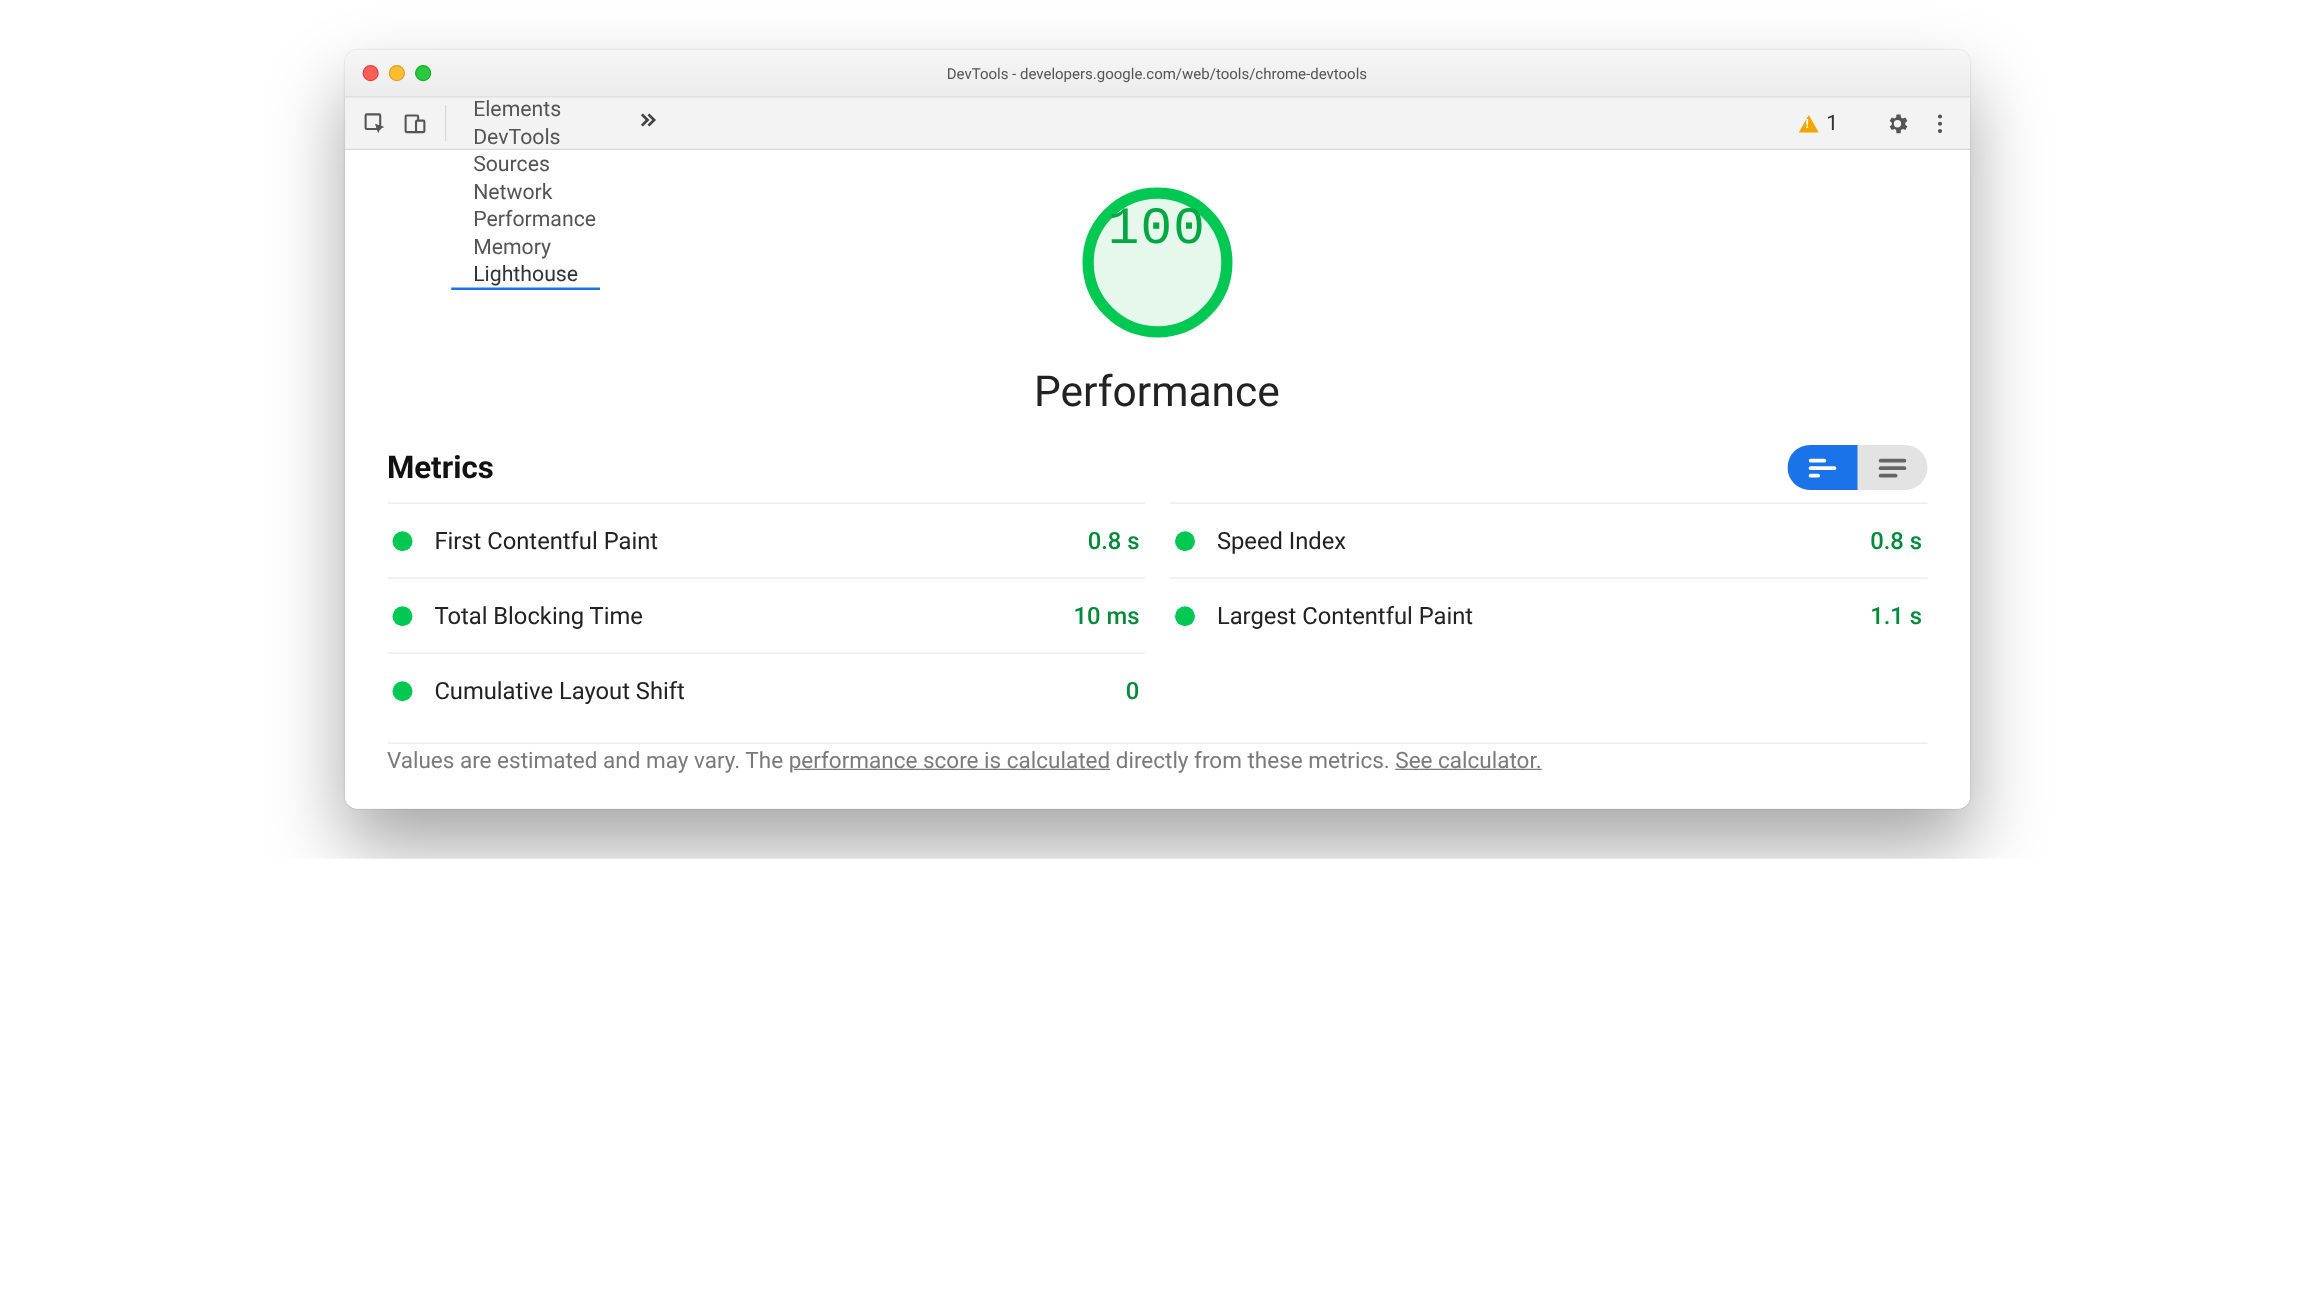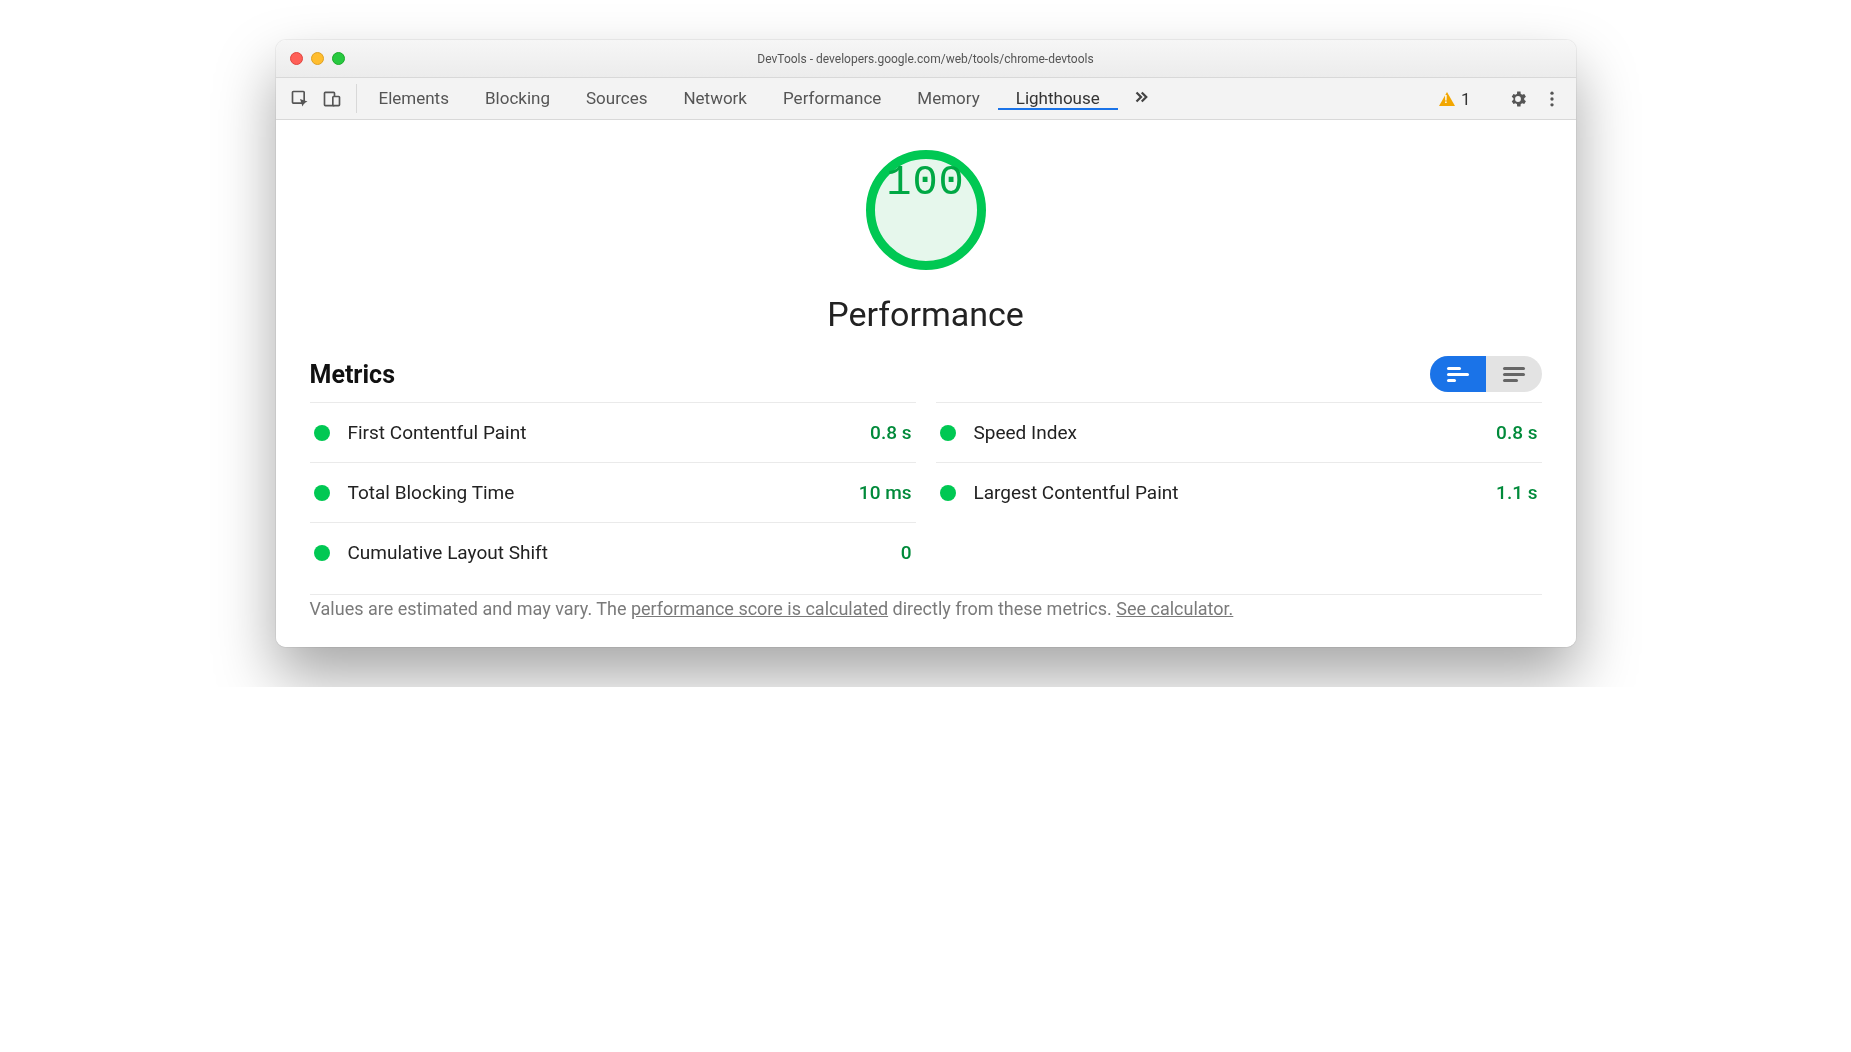--- a/index.html
+++ b/index.html
@@ -64,21 +64,22 @@
   }
   .ic {
     width: 20px; height: 20px; display: inline-flex; align-items: center; justify-content: center;
     color: #555;
   }
   .divider {
     width: 1px; background: #d8d8d8; margin: 6px 4px;
   }
   .tabs {
     display: flex;
-    align-items: center;
+    align-items: flex-start;
+    flex-direction: column;
   }
   .tab {
     display: flex; align-items: center;
     padding: 0 18px;
     cursor: default;
     color: #555;
     border-bottom: 2px solid transparent;
   }
   .tab.active {
     color: #333;
@@ -241,21 +242,21 @@
         </svg>
       </span>
     </div>
     <div class="divider"></div>
 
     <div class="tabs">
       <div class="tab">
           <span>Elements</span>
         </div>
       <div class="tab">
-          <span>Blocking</span>
+          <span>DevTools</span>
         </div>
       <div class="tab">
           <span>Sources</span>
         </div>
       <div class="tab">
           <span>Network</span>
         </div>
       <div class="tab">
           <span>Performance</span>
         </div>

